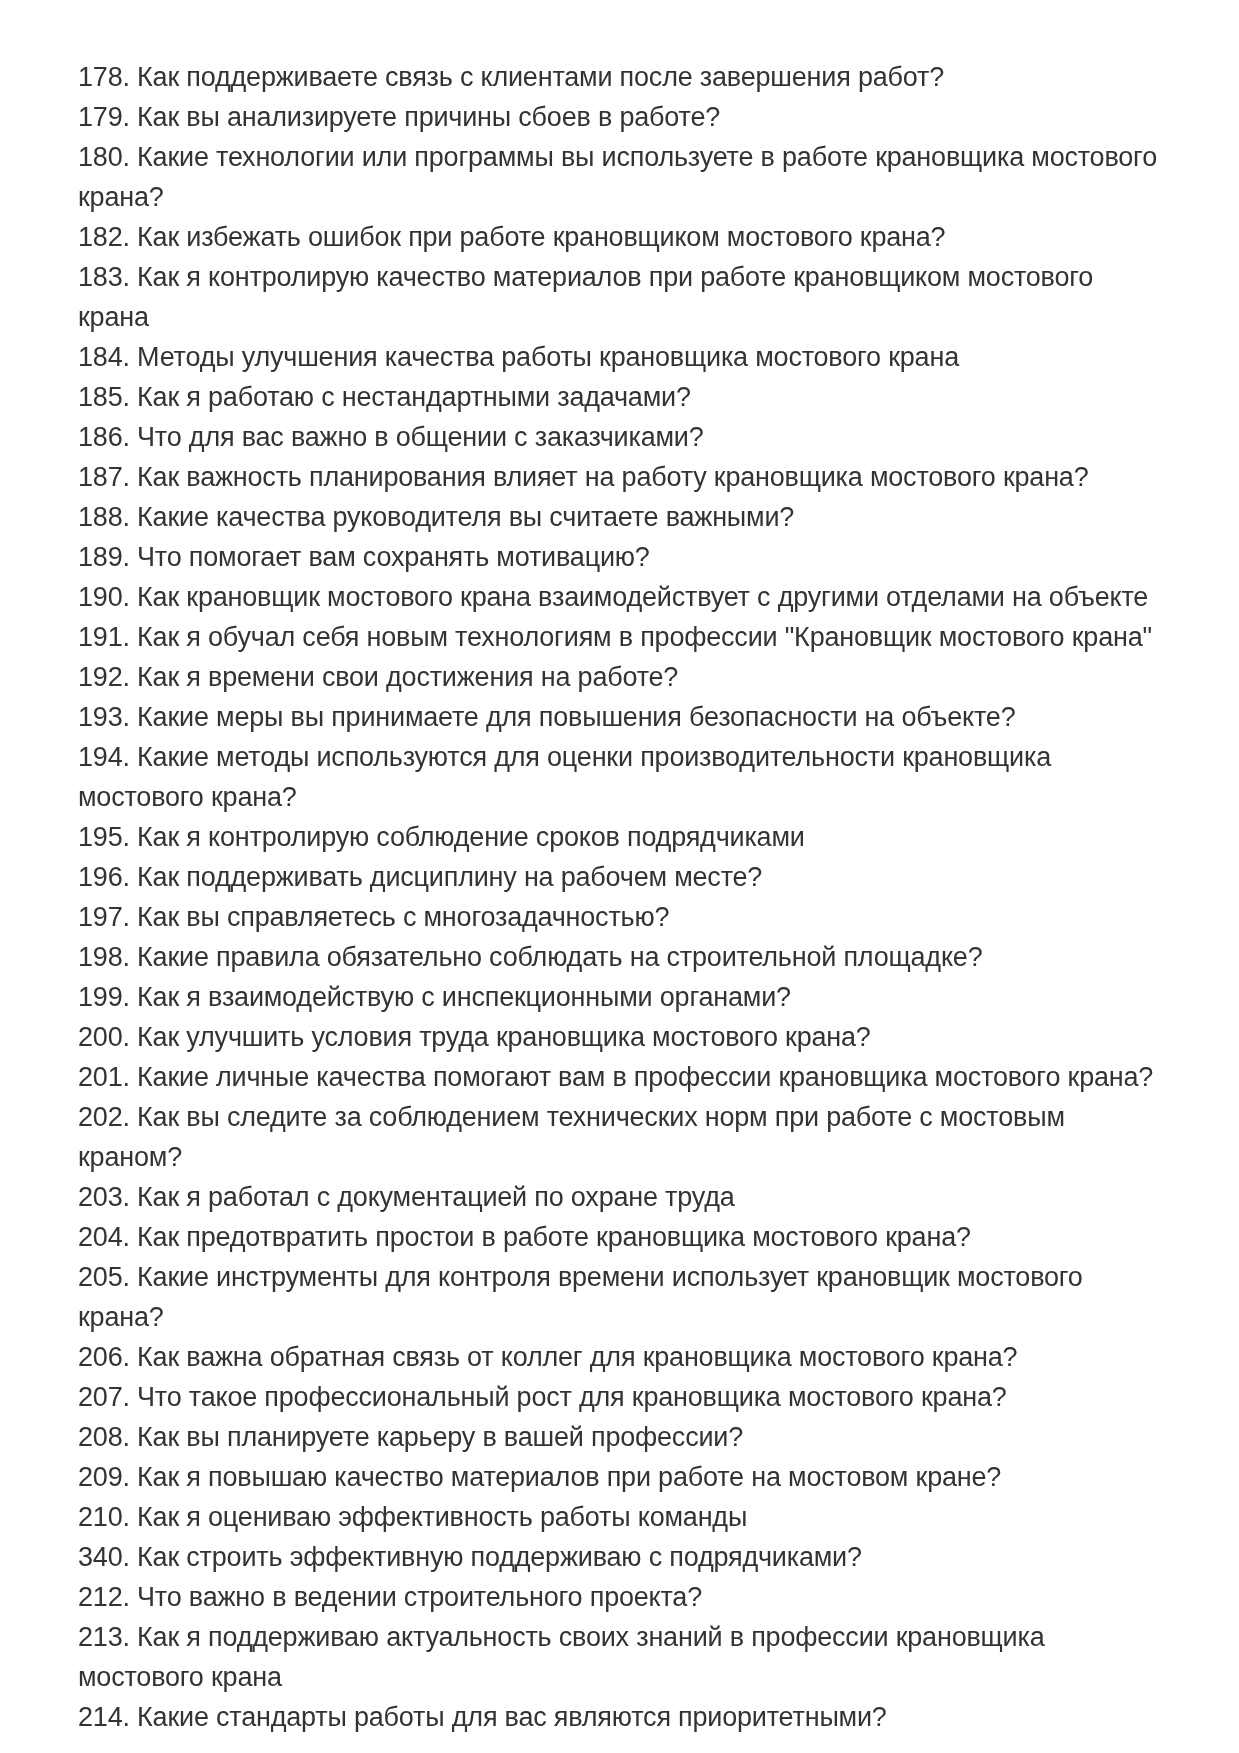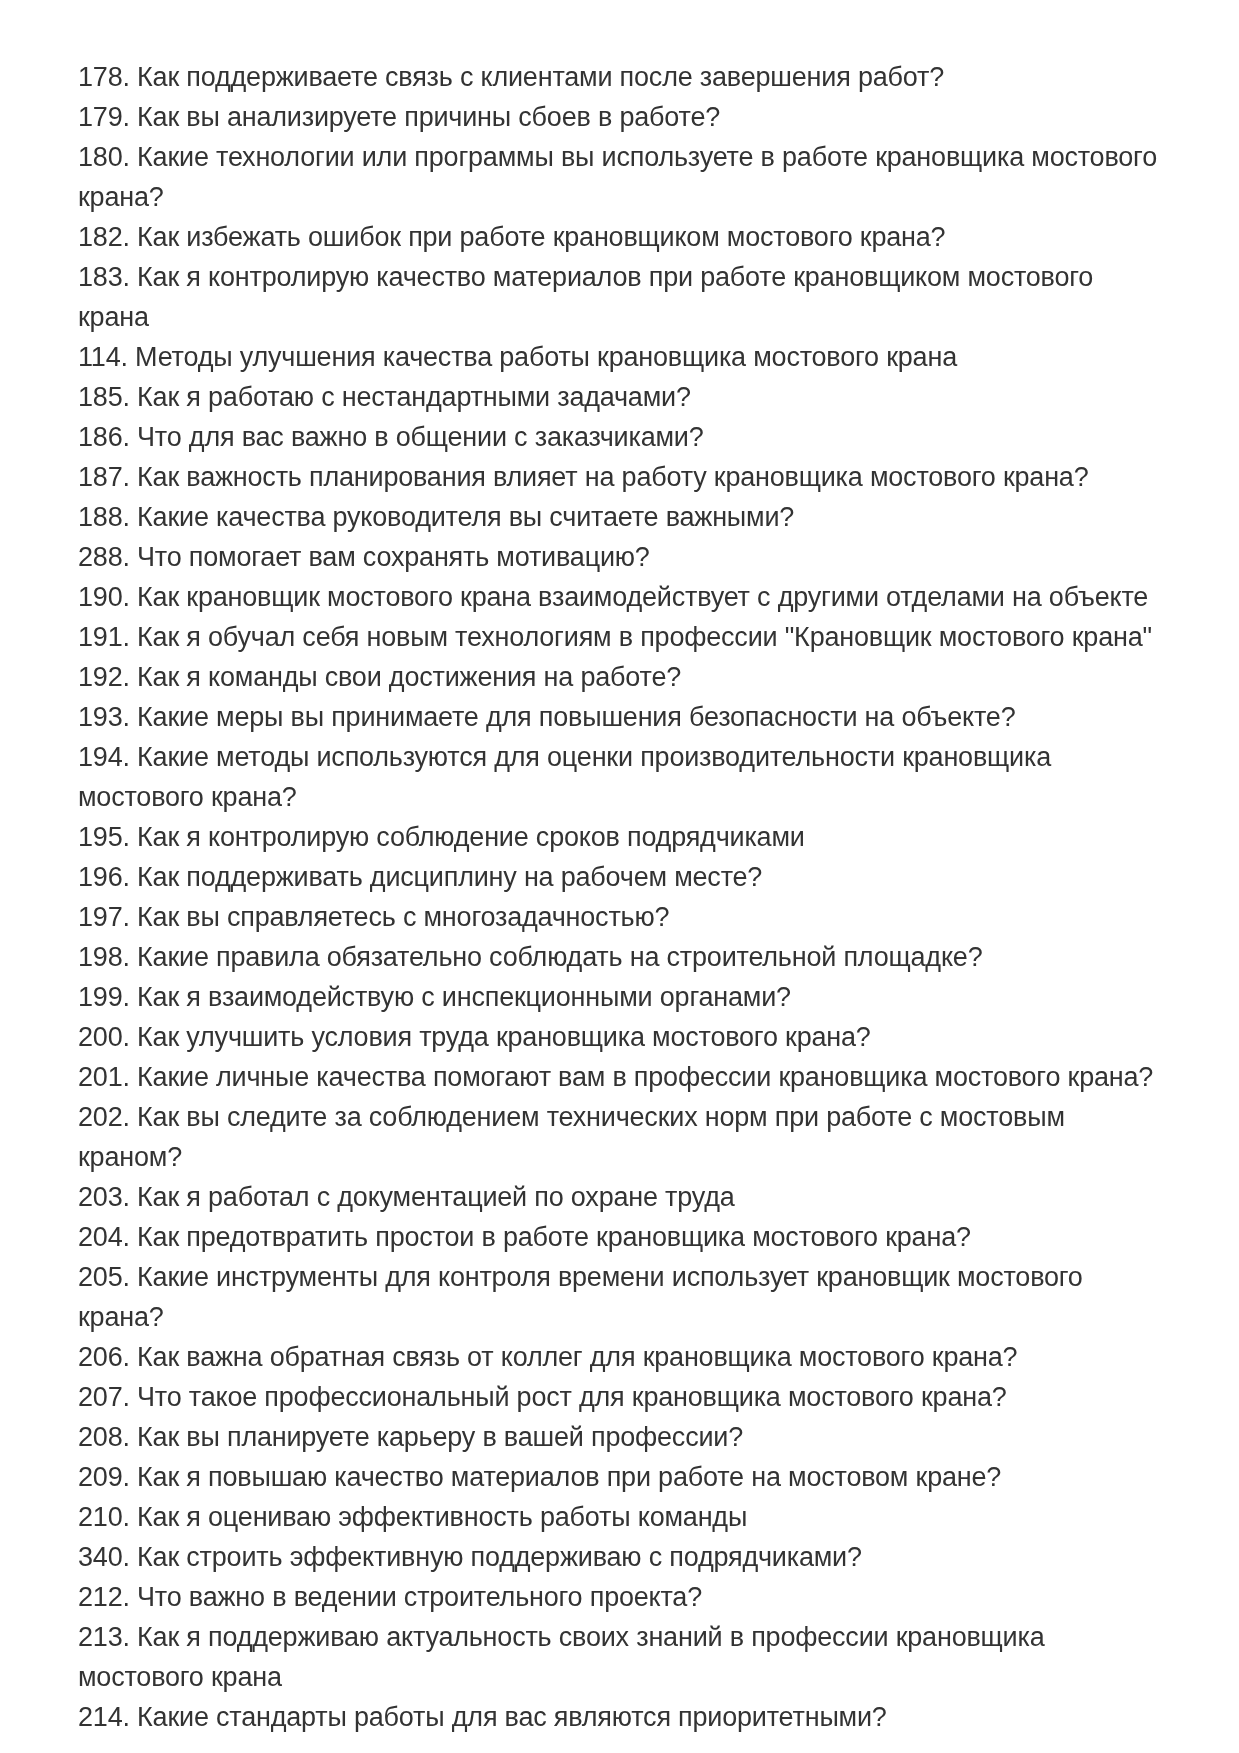--- a/index.html
+++ b/index.html
@@ -42,37 +42,37 @@
 
   <p class="item"><span class="num">179.</span><span class="txt">Как вы анализируете причины сбоев в работе?</span></p>
 
   <p class="item"><span class="num">180.</span><span class="txt">Какие технологии или программы вы используете в работе крановщика мостового крана?</span></p>
 
 
   <p class="item"><span class="num">182.</span><span class="txt">Как избежать ошибок при работе крановщиком мостового крана?</span></p>
 
   <p class="item"><span class="num">183.</span><span class="txt">Как я контролирую качество материалов при работе крановщиком мостового крана</span></p>
 
-  <p class="item"><span class="num">114.</span><span class="txt">Методы улучшения качества работы крановщика мостового крана</span></p>
+  <p class="item"><span class="num">184.</span><span class="txt">Методы улучшения качества работы крановщика мостового крана</span></p>
 
   <p class="item"><span class="num">185.</span><span class="txt">Как я работаю с нестандартными задачами?</span></p>
 
   <p class="item"><span class="num">186.</span><span class="txt">Что для вас важно в общении с заказчиками?</span></p>
 
   <p class="item"><span class="num">187.</span><span class="txt">Как важность планирования влияет на работу крановщика мостового крана?</span></p>
 
   <p class="item"><span class="num">188.</span><span class="txt">Какие качества руководителя вы считаете важными?</span></p>
 
-  <p class="item"><span class="num">288.</span><span class="txt">Что помогает вам сохранять мотивацию?</span></p>
+  <p class="item"><span class="num">189.</span><span class="txt">Что помогает вам сохранять мотивацию?</span></p>
 
   <p class="item"><span class="num">190.</span><span class="txt">Как крановщик мостового крана взаимодействует с другими отделами на объекте</span></p>
 
   <p class="item"><span class="num">191.</span><span class="txt">Как я обучал себя новым технологиям в профессии "Крановщик мостового крана"</span></p>
 
-  <p class="item"><span class="num">192.</span><span class="txt">Как я команды свои достижения на работе?</span></p>
+  <p class="item"><span class="num">192.</span><span class="txt">Как я времени свои достижения на работе?</span></p>
 
   <p class="item"><span class="num">193.</span><span class="txt">Какие меры вы принимаете для повышения безопасности на объекте?</span></p>
 
   <p class="item"><span class="num">194.</span><span class="txt">Какие методы используются для оценки производительности крановщика мостового крана?</span></p>
 
   <p class="item"><span class="num">195.</span><span class="txt">Как я контролирую соблюдение сроков подрядчиками</span></p>
 
   <p class="item"><span class="num">196.</span><span class="txt">Как поддерживать дисциплину на рабочем месте?</span></p>
 
   <p class="item"><span class="num">197.</span><span class="txt">Как вы справляетесь с многозадачностью?</span></p>

